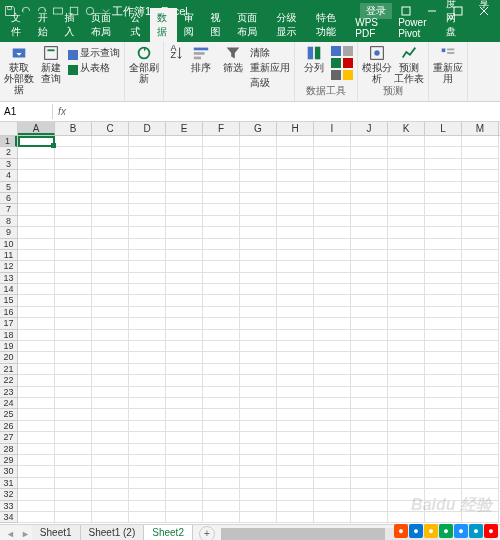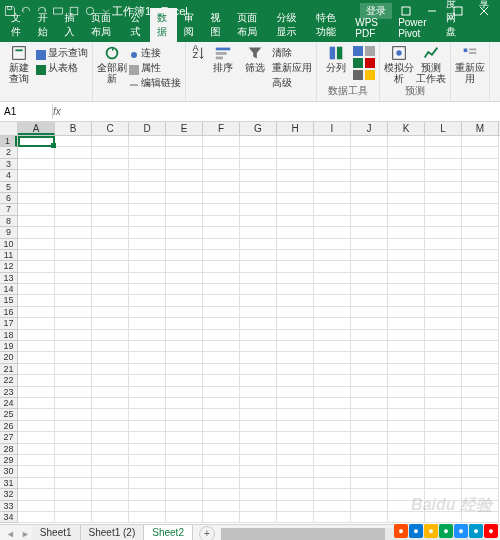--- a/index.html
+++ b/index.html
@@ -20,21 +20,21 @@
 .group{display:flex;flex-direction:column;align-items:center;padding:2px 4px;border-right:1px solid #e1e1e1;height:100%}
 .group-content{flex:1;display:flex;align-items:flex-start;gap:2px}
 .group-label{font-size:10px;color:#666;margin-top:auto;padding-bottom:1px}
 .big-btn{display:flex;flex-direction:column;align-items:center;width:30px;font-size:9px;color:#333;line-height:1.1;text-align:center}
 .big-btn svg{width:18px;height:18px}
 .small-list{display:flex;flex-direction:column;gap:1px;font-size:9px;color:#333;padding-top:2px}
 .small-list div{display:flex;align-items:flex-end;gap:2px}
 .small-list svg{width:10px;height:10px}
 .namebox-row{height:20px;display:flex;align-items:center;border-bottom:1px solid #d4d4d4;background:#fff}
 .namebox{width:53px;border-right:1px solid #d4d4d4;padding:2px 4px;font-size:10px}
-.fx-btn{width:18px;text-align:left;color:#666;font-style:italic}
+.fx-btn{width:18px;text-align:center;color:#666;font-style:italic}
 .formula-bar{flex:1;padding:2px 4px}
 .sheet-area{position:relative;height:402px;overflow:hidden}
 .corner{position:absolute;top:0;left:0;width:18px;height:14px;background:#f0f0f0;border-right:1px solid #ccc;border-bottom:1px solid #ccc}
 .col-headers{position:absolute;top:0;left:18px;right:0;height:14px;display:flex;background:#f0f0f0;border-bottom:1px solid #ccc}
 .col-h{width:37px;flex-shrink:0;border-right:1px solid #ccc;text-align:center;font-size:10px;color:#333;line-height:14px}
 .col-h.sel{background:#d2d2d2;border-bottom:2px solid #107c41}
 .row-headers{position:absolute;top:14px;left:0;width:18px;background:#f0f0f0;border-right:1px solid #ccc}
 .row-h{height:11.4px;border-bottom:1px solid #ccc;text-align:center;font-size:9px;color:#333;line-height:11px}
 .row-h.sel{background:#d2d2d2;border-right:2px solid #107c41}
 .cells{position:absolute;top:14px;left:18px;right:0;bottom:0}
@@ -127,20 +127,28 @@
       <div class="tab">百度网盘</div>
       <div class="tab">共享</div>
     </div>
 </div>
 
 <div class="ribbon">
   <div class="group">
     <div class="group-content">
       <div class="big-btn">
           <svg viewBox="0 0 20 20">
+            <rect x="3" y="5" width="14" height="10" fill="#4472c4"></rect>
+            <path d="M7 10l3 3 3-3" fill="#fff"></path>
+          </svg>
+          <span>获取
+外部数据</span>
+        </div>
+      <div class="big-btn">
+          <svg viewBox="0 0 20 20">
             <rect x="3" y="3" width="14" height="14" fill="none" stroke="#333"></rect>
             <rect x="6" y="6" width="8" height="2" fill="#107c41"></rect>
           </svg>
           <span>新建
 查询</span>
         </div>
       <div class="small-list">
         <div>
             <svg viewBox="0 0 10 10">
               <rect width="10" height="10" fill="#4472c4"></rect>
@@ -159,40 +167,20 @@
   </div>
   <div class="group">
     <div class="group-content">
       <div class="big-btn">
           <svg viewBox="0 0 20 20">
             <circle cx="10" cy="10" r="6" fill="none" stroke="#107c41" stroke-width="2"></circle>
             <path d="M10 4l2 2-2 2" fill="#107c41"></path>
           </svg>
           <span>全部刷新</span>
         </div>
-      <div class="small-list">
-        <div>
-            <svg viewBox="0 0 10 10">
-              <circle cx="5" cy="5" r="3" fill="#4472c4"></circle>
-            </svg>
-            <span>连接</span>
-          </div>
-        <div>
-            <svg viewBox="0 0 10 10">
-              <rect width="10" height="10" fill="#a6a6a6"></rect>
-            </svg>
-            <span>属性</span>
-          </div>
-        <div>
-            <svg viewBox="0 0 10 10">
-              <path d="M1 5h8" stroke="#666"></path>
-            </svg>
-            <span>编辑链接</span>
-          </div>
-      </div>
     </div>
 
   </div>
   <div class="group">
     <div class="group-content">
       <div class="big-btn" style="width:16px">
           <svg viewBox="0 0 16 20">
             <text x="2" y="8" font-size="7" fill="#333">A</text>
             <text x="2" y="16" font-size="7" fill="#333">Z</text>
             <path d="M12 4v12l-2-2m2 2l2-2" stroke="#333" fill="none"></path>

